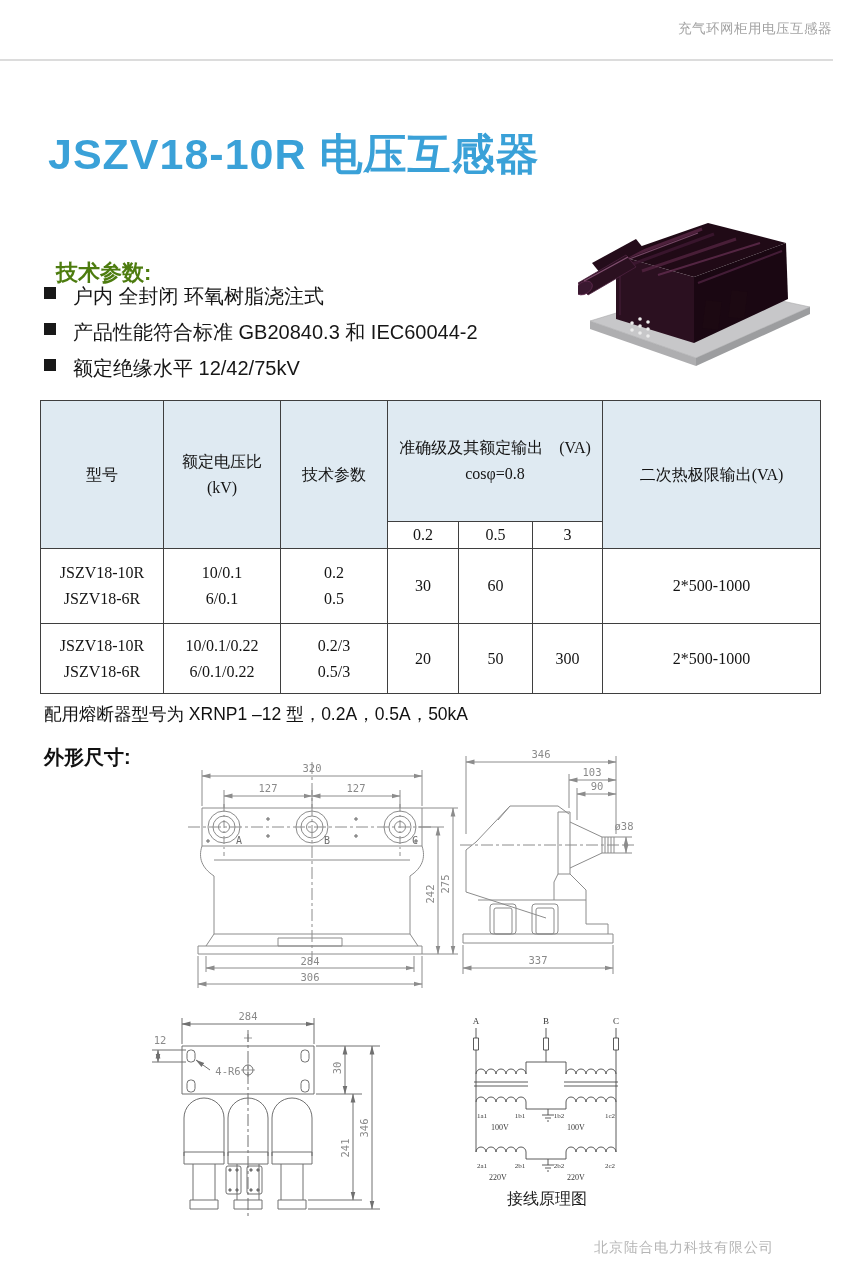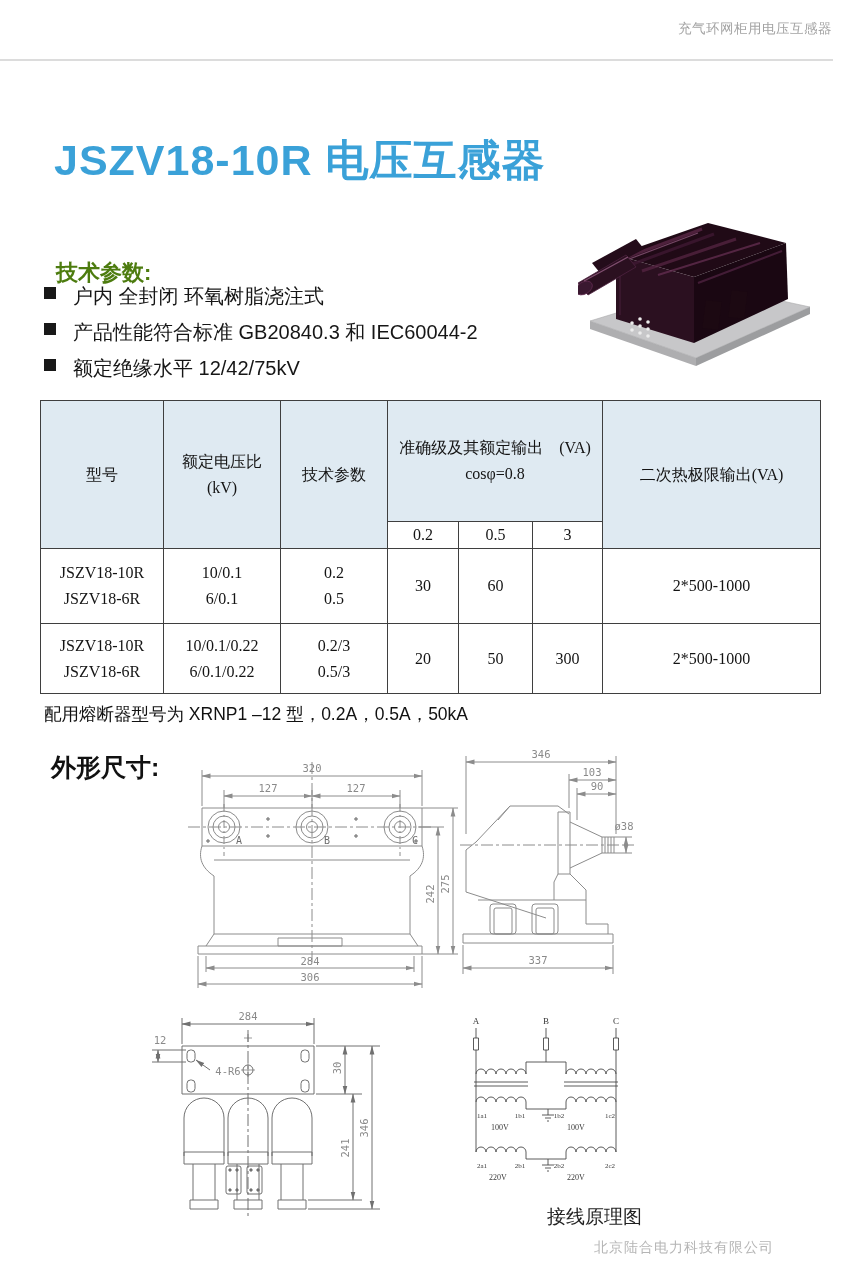--- a/index.html
+++ b/index.html
@@ -1,43 +1,43 @@
 <!DOCTYPE html>
 <html><head>
 <meta charset="utf-8">
 <style>
   html,body{margin:0;padding:0;background:#ffffff;}
   .page{position:relative;width:860px;height:1287px;background:#fff;overflow:hidden;
         font-family:"Liberation Sans",sans-serif;color:#1a1a1a;}
   .doc-header{position:absolute;top:20px;right:28px;font-size:13.5px;color:#a3a3a3;letter-spacing:.5px;}
   .header-rule{position:absolute;top:59px;left:0;width:833px;height:2px;background:#dcdcdc;}
-  .title{position:absolute;top:120px;left:42px;margin:12px;font-size:43px;font-weight:bold;
+  .title{position:absolute;top:120px;left:42px;margin:6px;font-size:43px;font-weight:bold;
          color:#3aa1d8;letter-spacing:1px;}
   .tech-heading{position:absolute;left:44px;top:246px;margin:12px;font-size:22px;font-weight:bold;color:#4d7c0f;}
   .tech-list{position:absolute;left:44px;top:283px;margin:0;padding:0;list-style:none;}
   .tech-list li{display:flex;align-items:flex-start;margin-bottom:9px;font-size:20px;color:#161616;}
   .bullet-sq{display:inline-block;width:12px;height:12px;background:#181818;margin:4px 17px 0 0;flex:0 0 12px;}
   .photo-wrap{position:absolute;left:578px;top:203px;width:250px;height:185px;}
 
   table.spec{position:absolute;left:40px;top:400px;width:780px;border-collapse:collapse;table-layout:fixed;
              font-family:"Liberation Serif","DejaVu Serif",serif;font-size:16px;color:#141414;}
   table.spec th,table.spec td{border:1px solid #3f3f3f;font-weight:normal;text-align:center;
              vertical-align:middle;padding:0;line-height:26px;}
   table.spec .hdr{background:#dfeaf2;}
   tr.hrow1{height:121px;} tr.hrow2{height:26px;} tr.brow1{height:75px;} tr.brow2{height:70px;}
 
   .fuse-note{position:absolute;left:44px;top:702px;font-size:17.5px;color:#111;}
-  .outline-heading{position:absolute;left:44px;top:744px;margin:7px;font-size:25px;font-weight:bold;color:#111;}
+  .outline-heading{position:absolute;left:44px;top:744px;margin:0;font-size:20px;font-weight:bold;color:#111;}
 
   .fv{position:absolute;left:160px;top:756px;}
   .sv{position:absolute;left:458px;top:748px;}
   .bv{position:absolute;left:140px;top:1008px;}
   .wd{position:absolute;left:462px;top:1012px;}
-  .wiring-caption{position:absolute;left:452px;top:1189px;width:190px;text-align:right;
-                  font-family:"Liberation Serif","DejaVu Serif",serif;font-size:19px;color:#222;margin-top:15px;}
+  .wiring-caption{position:absolute;left:452px;top:1189px;width:190px;text-align:center;
+                  font-family:"Liberation Serif","DejaVu Serif",serif;font-size:16px;color:#222;}
   .footer{position:absolute;top:1239px;right:86px;font-size:14px;color:#b5b5b5;letter-spacing:1px;text-align:right;}
 
   .draw line,.draw path,.draw rect,.draw circle,.draw polyline,.draw polygon{vector-effect:non-scaling-stroke;}
   .dimtxt{font-family:"DejaVu Sans Mono",monospace;font-size:10.5px;fill:#8a8a8a;}
   .dimtxtd{font-family:"DejaVu Sans Mono",monospace;font-size:10px;fill:#6d6d6d;}
   .wtxt{font-family:"Liberation Serif",serif;fill:#3a3a3a;}
 </style>
 </head>
 <body>
 

